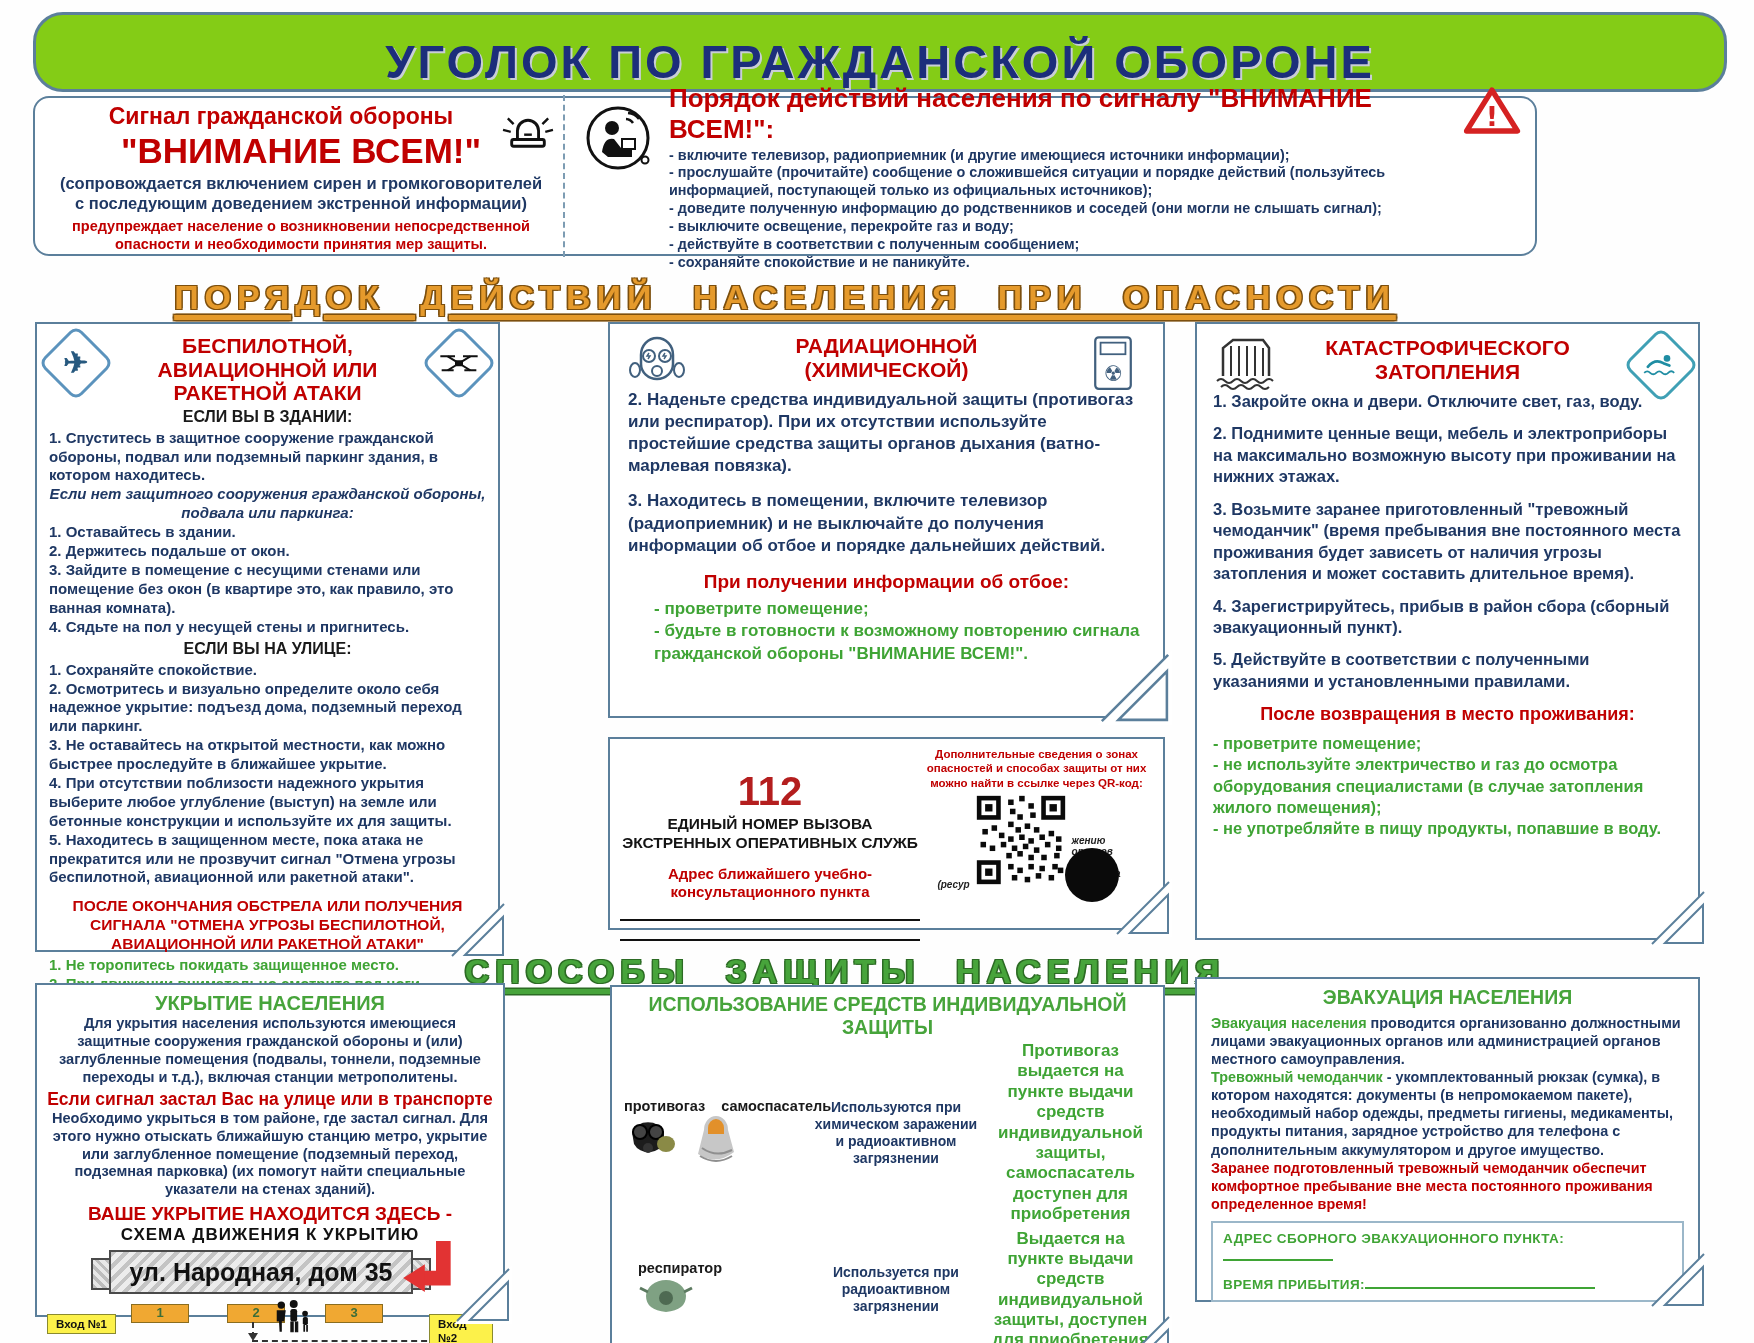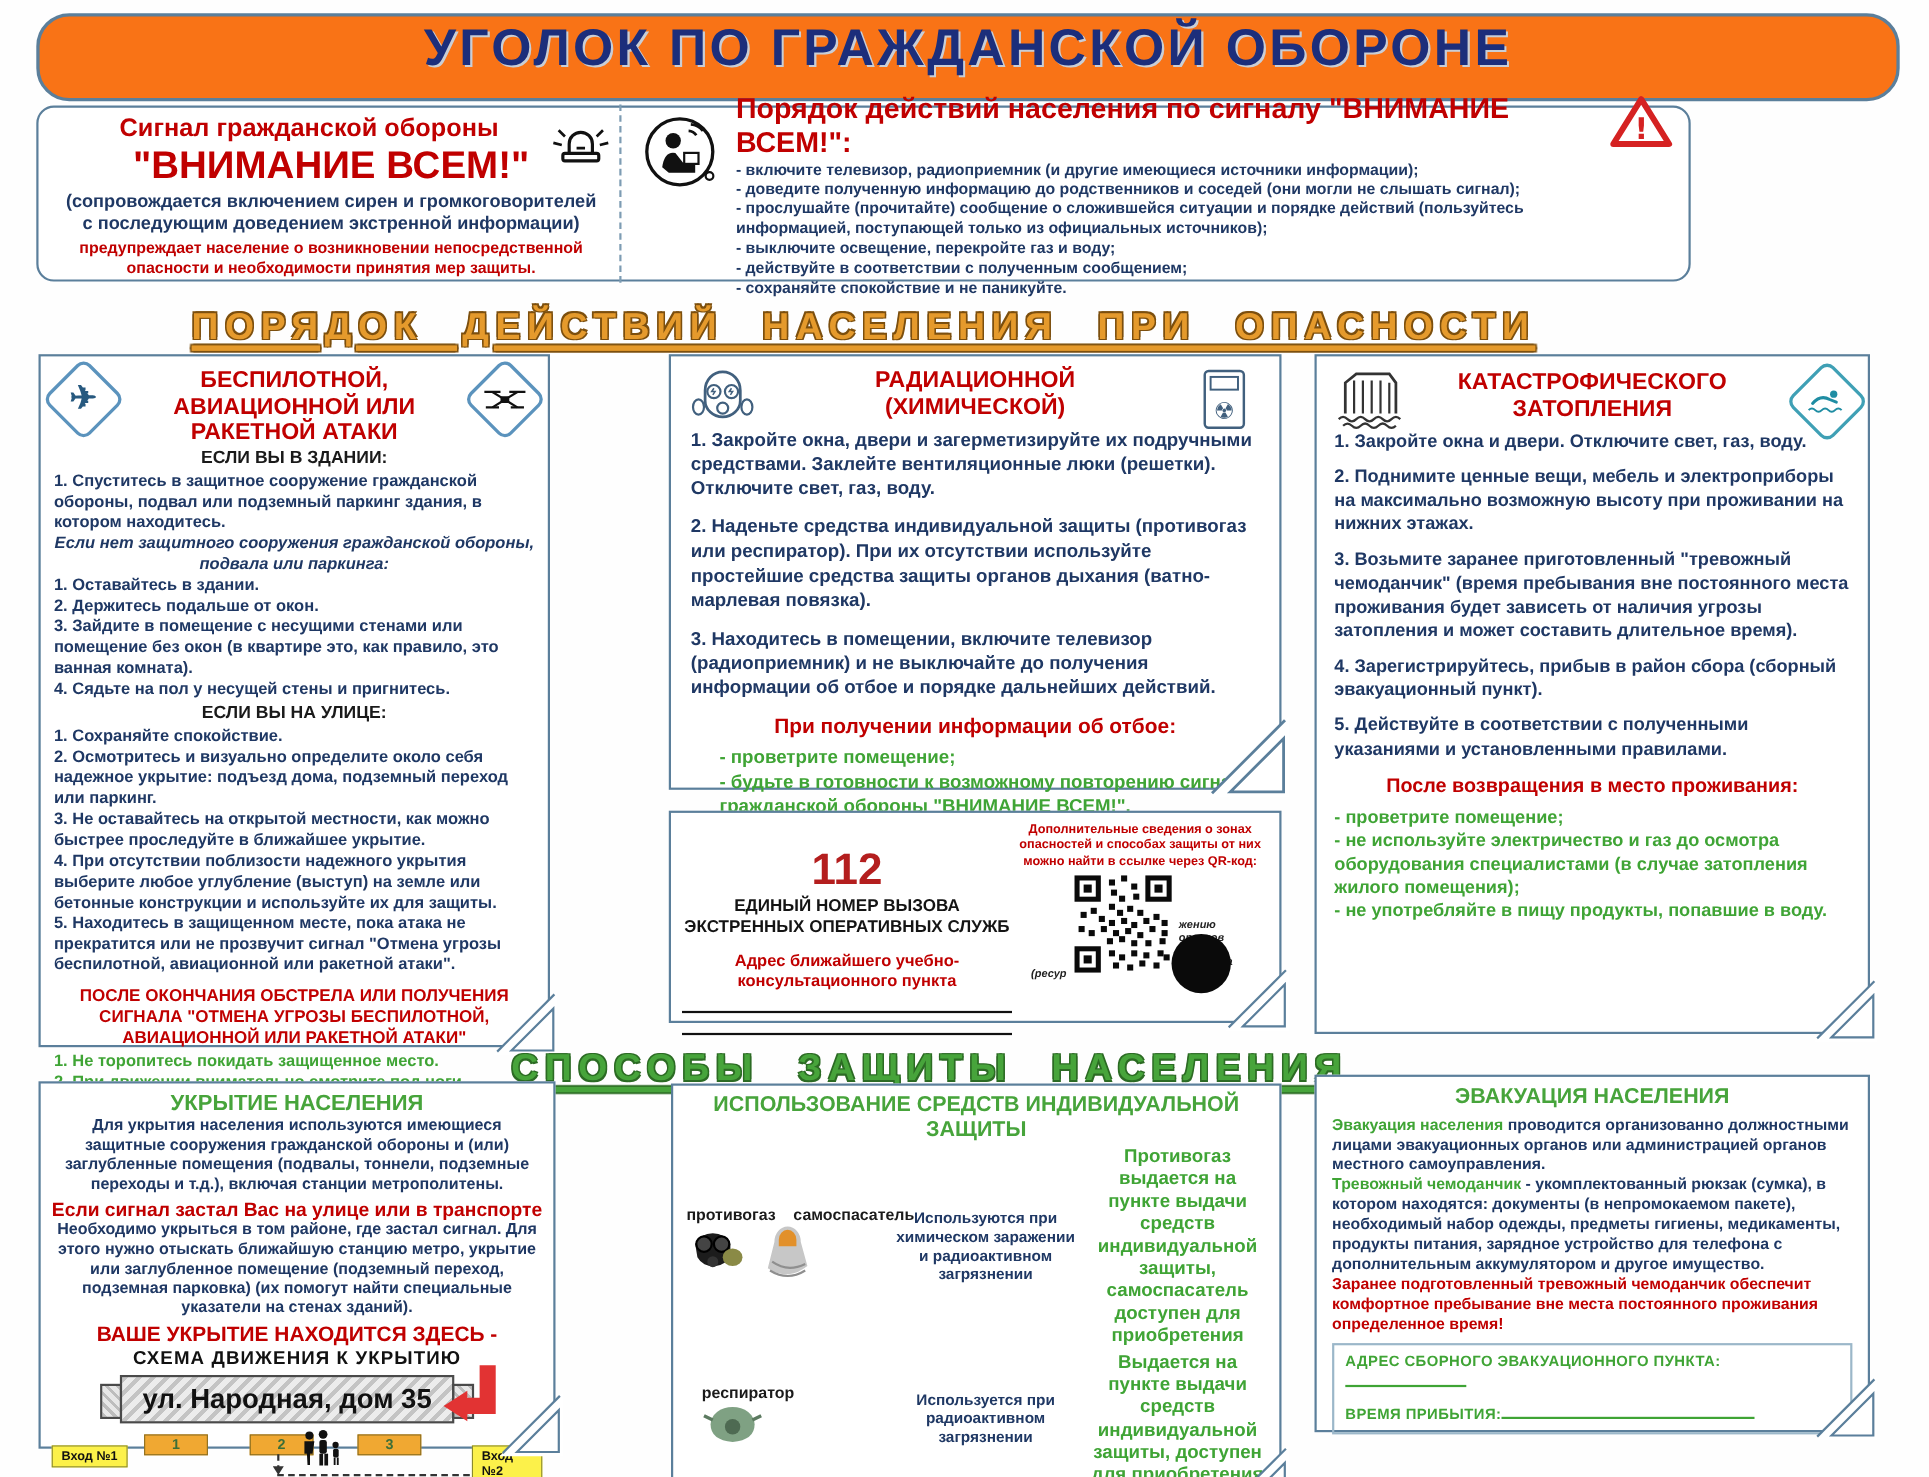--- a/index.html
+++ b/index.html
@@ -1,21 +1,21 @@
 <!DOCTYPE html>
 <html><head>
 <meta charset="utf-8">
 <style>
   html,body{margin:0;padding:0;background:#fff;}
   .page{position:relative;width:1754px;height:1343px;background:#fefefe;overflow:hidden;
         font-family:"Liberation Sans",sans-serif;}
   .abs{position:absolute;align-items:center;}
   
   .banner{left:33px;top:12px;width:1688px;height:74px;border:3px solid #5b7f9b;border-radius:30px;
-          display:flex;align-items:flex-start;justify-content:center;background:#f97316;}
+          display:flex;align-items:flex-end;justify-content:center;background:#84cc16;}
   .banner h1{margin:0;font-size:47px;font-weight:900;color:#1c2e7b;letter-spacing:3px;
              text-shadow:2px 2px 0 #c9ced6;}
   
   .signal{left:33px;top:96px;width:1500px;height:156px;border:2px solid #5b7f9b;border-radius:16px;
           background:#fff;display:flex;}
   .sig-left{width:530px;border-right:2px dashed #7d9cb3;position:relative;padding:6px 10px 4px 14px;
             text-align:center;box-sizing:border-box;}
   .sig-head{color:#c00000;font-size:23px;font-weight:800;margin:2px 40px 0 0;}
   .sig-name{color:#c00000;font-size:35px;font-weight:900;margin:1px 0 3px 0;}
   .sig-sub{color:#1f3864;font-size:16.5px;font-weight:800;line-height:1.2;margin:0 6px;}
@@ -147,22 +147,22 @@
           <circle cx="29" cy="25" r="7" fill="#111"></circle>
           <path d="M19 49 q2 -15 12 -13 l7 9 h11 v9 h-24 z" fill="#111"></path>
           <rect x="39" y="36" width="13" height="10" fill="#fff" stroke="#111" stroke-width="2"></rect>
           <path d="M43 16 a9 9 0 0 1 7 4 M45 10 a15 15 0 0 1 11 6" stroke="#111" stroke-width="2.5" fill="none"></path>
           <circle cx="62" cy="57" r="3.5" fill="none" stroke="#111" stroke-width="2"></circle>
         </svg>
       </span>
       <div class="proc-head">Порядок действий населения  по сигналу "ВНИМАНИЕ ВСЕМ!":</div>
       <div class="proc-list">
         <div>- включите телевизор, радиоприемник (и другие имеющиеся источники информации);</div>
+        <div>- прослушайте (прочитайте) сообщение о сложившейся ситуации и порядке действий (пользуйтесь информацией, поступающей только из официальных источников);</div>
         <div>- доведите полученную информацию до родственников и соседей (они могли не слышать сигнал);</div>
-        <div>- прослушайте (прочитайте) сообщение о сложившейся ситуации и порядке действий (пользуйтесь информацией, поступающей только из официальных источников);</div>
         <div>- выключите освещение, перекройте газ и воду;</div>
         <div>- действуйте в соответствии с полученным сообщением;</div>
         <div>- сохраняйте спокойствие и не паникуйте.</div>
       </div>
       <span class="warn-tri">
         <svg width="58" height="52" viewBox="0 0 64 56">
           <path d="M32 5 L60 50 H4 Z" fill="#fff" stroke="#d52222" stroke-width="6" stroke-linejoin="round"></path>
           <text x="32" y="45" text-anchor="middle" font-size="30" font-weight="bold" fill="#d52222">!</text>
         </svg>
       </span>
@@ -222,21 +222,20 @@
       </svg>
     </span>
     <span class="icon-tr">
       <svg width="48" height="60" viewBox="0 0 54 66">
         <rect x="7" y="3" width="40" height="58" rx="4" fill="none" stroke="#41607e" stroke-width="2.5"></rect>
         <rect x="13" y="9" width="28" height="13" fill="none" stroke="#41607e" stroke-width="2"></rect>
         <text x="27" y="52" text-anchor="middle" font-size="24" fill="#41607e">☢</text>
       </svg>
     </span>
     <div class="ph">РАДИАЦИОННОЙ (ХИМИЧЕСКОЙ)</div>
-    <p class="t-navy">1. Закройте окна, двери и загерметизируйте их подручными средствами. Заклейте вентиляционные люки (решетки). Отключите свет, газ, воду.</p>
     <p class="t-navy">2. Наденьте средства индивидуальной защиты (противогаз или респиратор). При их отсутствии используйте простейшие средства защиты органов дыхания (ватно-марлевая повязка).</p>
     <p class="t-navy">3. Находитесь в помещении, включите телевизор (радиоприемник) и не выключайте до получения  информации об отбое и порядке дальнейших действий.</p>
     <div class="t-red center" style="font-size:19px;margin:2px 0 4px 0;">При получении информации об отбое:</div>
     <div class="t-green allclear" style="padding-left:26px;">- проветрите помещение;</div>
     <div class="t-green allclear" style="padding-left:26px;">- будьте в готовности к возможному повторению сигнала  гражданской обороны "ВНИМАНИЕ ВСЕМ!".</div>
     <svg class="curl" style="width:74px;height:74px;" viewBox="0 0 58 58">
       <polygon points="0,58 58,0 58,58" fill="#fff"></polygon>
       <path d="M3,55 L55,3" stroke="#5b7f9b" stroke-width="2"></path>
       <polygon points="16,54 54,16 54,54" fill="#fff" stroke="#5b7f9b" stroke-width="2"></polygon>
     </svg>

